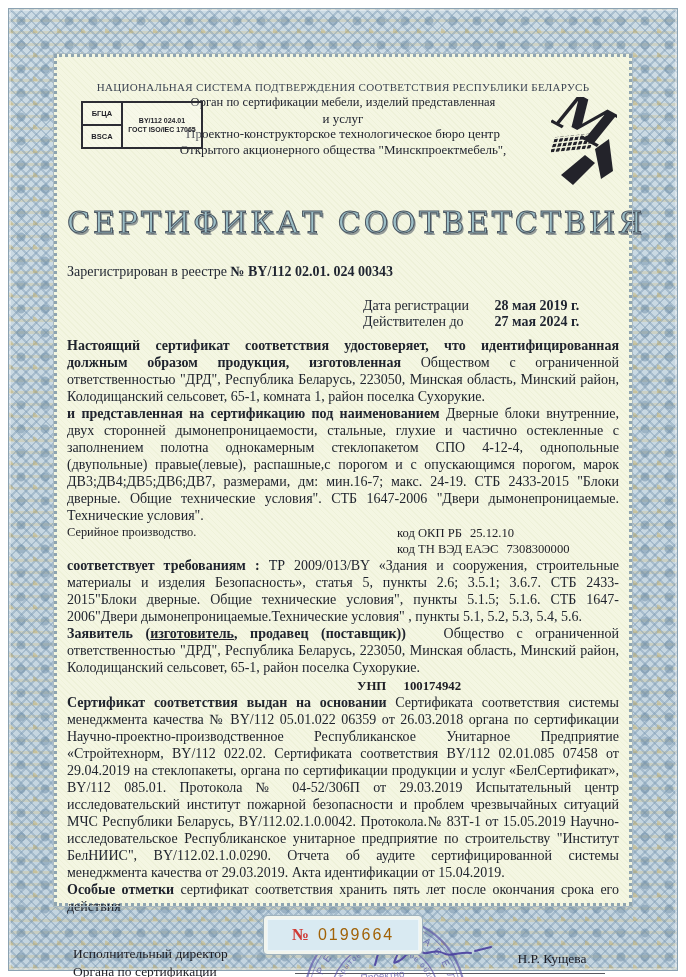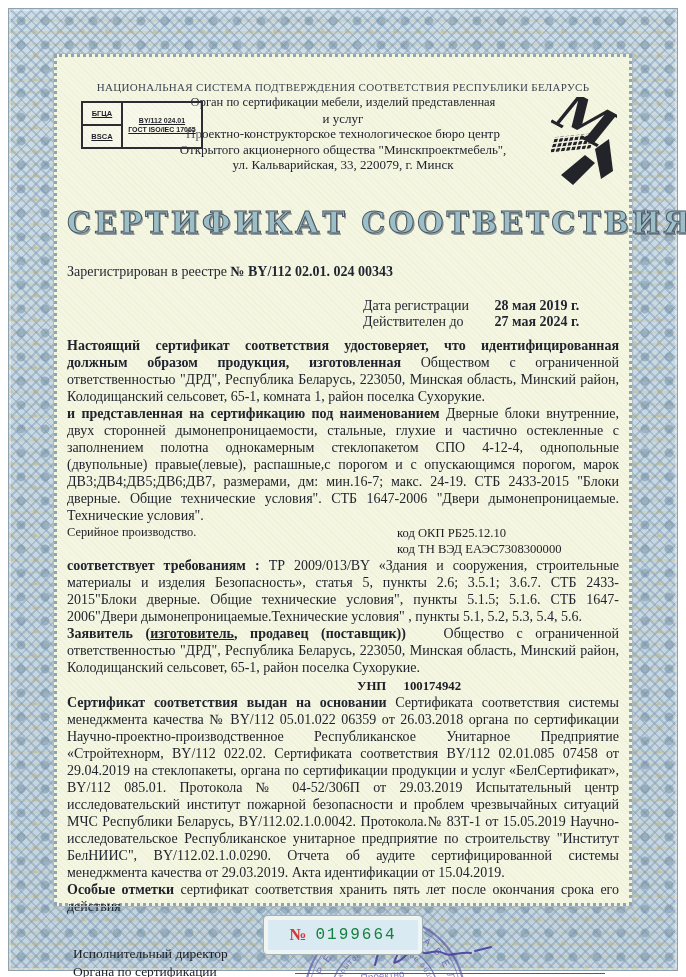--- a/index.html
+++ b/index.html
@@ -34,32 +34,31 @@
   }
   .nat-line{
     text-align:center;font-size:11px;letter-spacing:.3px;color:#3c4452;
     font-family:"Liberation Serif",serif;white-space:nowrap;margin-top:4px;
   }
   .header-row{position:relative;height:96px;margin-top:2px;}
   .accred-box{
     position:absolute;left:14px;top:6px;width:118px;height:44px;
     border:2px solid #2c2c34;display:flex;font-family:"Liberation Sans",sans-serif;
     background:rgba(255,255,255,.25);
-    text-decoration:underline;
   }
   .accred-left{width:38px;border-right:2px solid #2c2c34;display:flex;flex-direction:column;}
   .accred-left div{flex:1;display:flex;align-items:center;justify-content:center;font-size:7.5px;font-weight:bold;}
   .accred-left div:first-child{border-bottom:2px solid #2c2c34;}
   .accred-right{flex:1;display:flex;flex-direction:column;align-items:center;justify-content:center;font-size:7px;font-weight:bold;line-height:9px;text-align:center;}
   .org{width:420px;margin:0 auto;text-align:center;font-size:13px;line-height:15.5px;color:#222530;}
   .org .l0{font-size:12.5px;}
   .logo{position:absolute;right:2px;top:2px;}
   .cert-title{
     text-align:center;margin-top:14px;
-    font-family:"DejaVu Serif",serif;font-weight:bold;font-size:30px;letter-spacing:3px;
+    font-family:"DejaVu Serif",serif;font-weight:normal;font-size:30px;letter-spacing:3px;
     color:#9cbec6;-webkit-text-stroke:1px #4a5560;text-shadow:1.5px 1.5px 0 rgba(70,80,95,.55);
     white-space:nowrap;
   }
   .tp-mark{
     position:relative;width:96px;height:54px;margin:6px auto 0 auto;
     border:5px solid #26262c;border-radius:17px;background:transparent;
     font-family:"Liberation Sans",sans-serif;
   }
   .tp-mark .tp{
     position:absolute;left:8px;top:-7px;font-size:48px;font-weight:bold;color:#26262c;letter-spacing:-2px;
@@ -71,21 +70,21 @@
   .reg-line{font-size:14px;margin-top:24px;color:#1f2430;}
   .reg-line .b,.dates .b{font-weight:bold;}
   .dates{margin-left:296px;font-size:14px;margin-top:18px;color:#1f2430;}
   .dates .lab{display:inline-block;width:128px;}
   .bodytext{font-size:14px;line-height:17px;text-align:justify;margin:0;color:#20242e;}
   .bodytext .lead{font-weight:bold;}
   .bodytext u{text-decoration:underline;}
   .p-first{margin-top:7px;}
   .serial-row{position:relative;height:32px;font-size:12.4px;margin-top:1px;}
   .serial-row .codes{position:absolute;left:330px;top:0;font-size:12.6px;line-height:16px;}
-  .codes .val{font-weight:bold;font-weight:normal;}
+  .codes .val{font-weight:bold;margin-left:8px;font-weight:normal;}
   .unp-row{margin-left:290px;font-size:12.8px;font-weight:bold;margin-top:3px;font-family:Liberation Serif, serif;}
   .unp-row .v{margin-left:14px;}
   .sig-block{position:relative;height:130px;margin-top:26px;font-size:13.5px;}
   .role1{position:absolute;left:6px;top:4px;line-height:18px;}
   .role2{position:absolute;left:6px;top:62px;}
   .sig-name1{position:absolute;left:400px;top:10px;width:170px;text-align:center;}
   .sig-name2{position:absolute;left:400px;top:56px;width:170px;text-align:center;}
   .sig-line{position:absolute;border-bottom:1.2px solid #5a5a60;}
   .sig-line.l1{left:228px;right:14px;top:32px;}
   .sig-line.l2{left:228px;right:16px;top:78px;}
@@ -95,21 +94,21 @@
   .ag2{left:300px;top:38px;}
   
   .serial-panel{
     position:absolute;left:50%;top:916px;transform:translateX(-50%);
     width:152px;height:32px;background:#d9eaf2;
     border:3px solid #f2f5ee;outline:1px solid #9fb2bd;border-radius:3px;
     display:flex;align-items:center;justify-content:center;gap:9px;
     box-shadow:0 0 0 1px rgba(255,255,255,.5) inset;
   }
   .serial-panel .no{color:#cf3a35;font-size:17px;font-weight:bold;font-family:"Liberation Serif",serif;}
-  .serial-panel .digits{color:#15803d;font-size:16px;letter-spacing:2px;font-family:Liberation Mono, monospace;}
+  .serial-panel .digits{color:#a16207;font-size:16px;letter-spacing:2px;font-family:Liberation Sans, sans-serif;}
 </style>
 </head>
 <body>
 
 <div class="page">
   <div class="guilloche"></div>
 
   <div class="content">
 
     <div class="nat-line">НАЦИОНАЛЬНАЯ СИСТЕМА ПОДТВЕРЖДЕНИЯ СООТВЕТСТВИЯ РЕСПУБЛИКИ БЕЛАРУСЬ</div>
@@ -123,21 +122,20 @@
         <div class="accred-right">
           <div>BY/112 024.01</div>
           <div>ГОСТ ISO/IEC 17065</div>
         </div>
       </div>
       <div class="org">
         <div class="l0">Орган по сертификации мебели, изделий представленная</div>
         <div>и услуг</div>
         <div>Проектно-конструкторское технологическое бюро центр</div>
         <div>Открытого акционерного общества  "Минскпроектмебель",</div>
-        <div>ул. Кальварийская, 33, 220079, г. Минск</div>
       </div>
       <div class="logo">
         <svg width="66" height="92" viewBox="0 0 66 92">
           <defs>
             <pattern id="hatch" width="5" height="5" patternUnits="userSpaceOnUse">
               <rect x="0" y="0" width="3.4" height="3.4" fill="#23232a"></rect>
             </pattern>
           </defs>
           <text x="2" y="40" font-family="DejaVu Serif, serif" font-size="52" font-weight="bold" font-style="italic" fill="#23232a" transform="rotate(28 30 30)">М</text>
           <rect x="4" y="38" width="40" height="16" fill="url(#hatch)" transform="skewX(-22) translate(16 0) rotate(-6 24 46)"></rect>
@@ -194,20 +192,21 @@
     <div class="sig-block">
       <div class="role1">
         <div>Исполнительный директор</div>
         <div>Органа по сертификации</div>
       </div>
       <div class="role2">Эксперт-аудитор</div>
 
       <div class="sig-line l1"></div>
       <div class="sig-line l2"></div>
 
+      <div class="sig-name1">Н.Р. Кущева</div>
       <div class="sig-name2">Л.В. Конаш</div>
 
       <div class="stamp-wrap">
         <svg width="172" height="172" viewBox="0 0 172 172">
           <defs>
             <path id="arcTop" d="M 86 86 m -66 0 a 66 66 0 1 1 132 0"></path>
             <path id="arcBot" d="M 86 86 m -66 0 a 66 66 0 1 0 132 0"></path>
             <path id="arcInner" d="M 86 86 m -47 0 a 47 47 0 1 1 94 0"></path>
           </defs>
           <g fill="none" stroke="#5b54a8" stroke-opacity="0.8">

